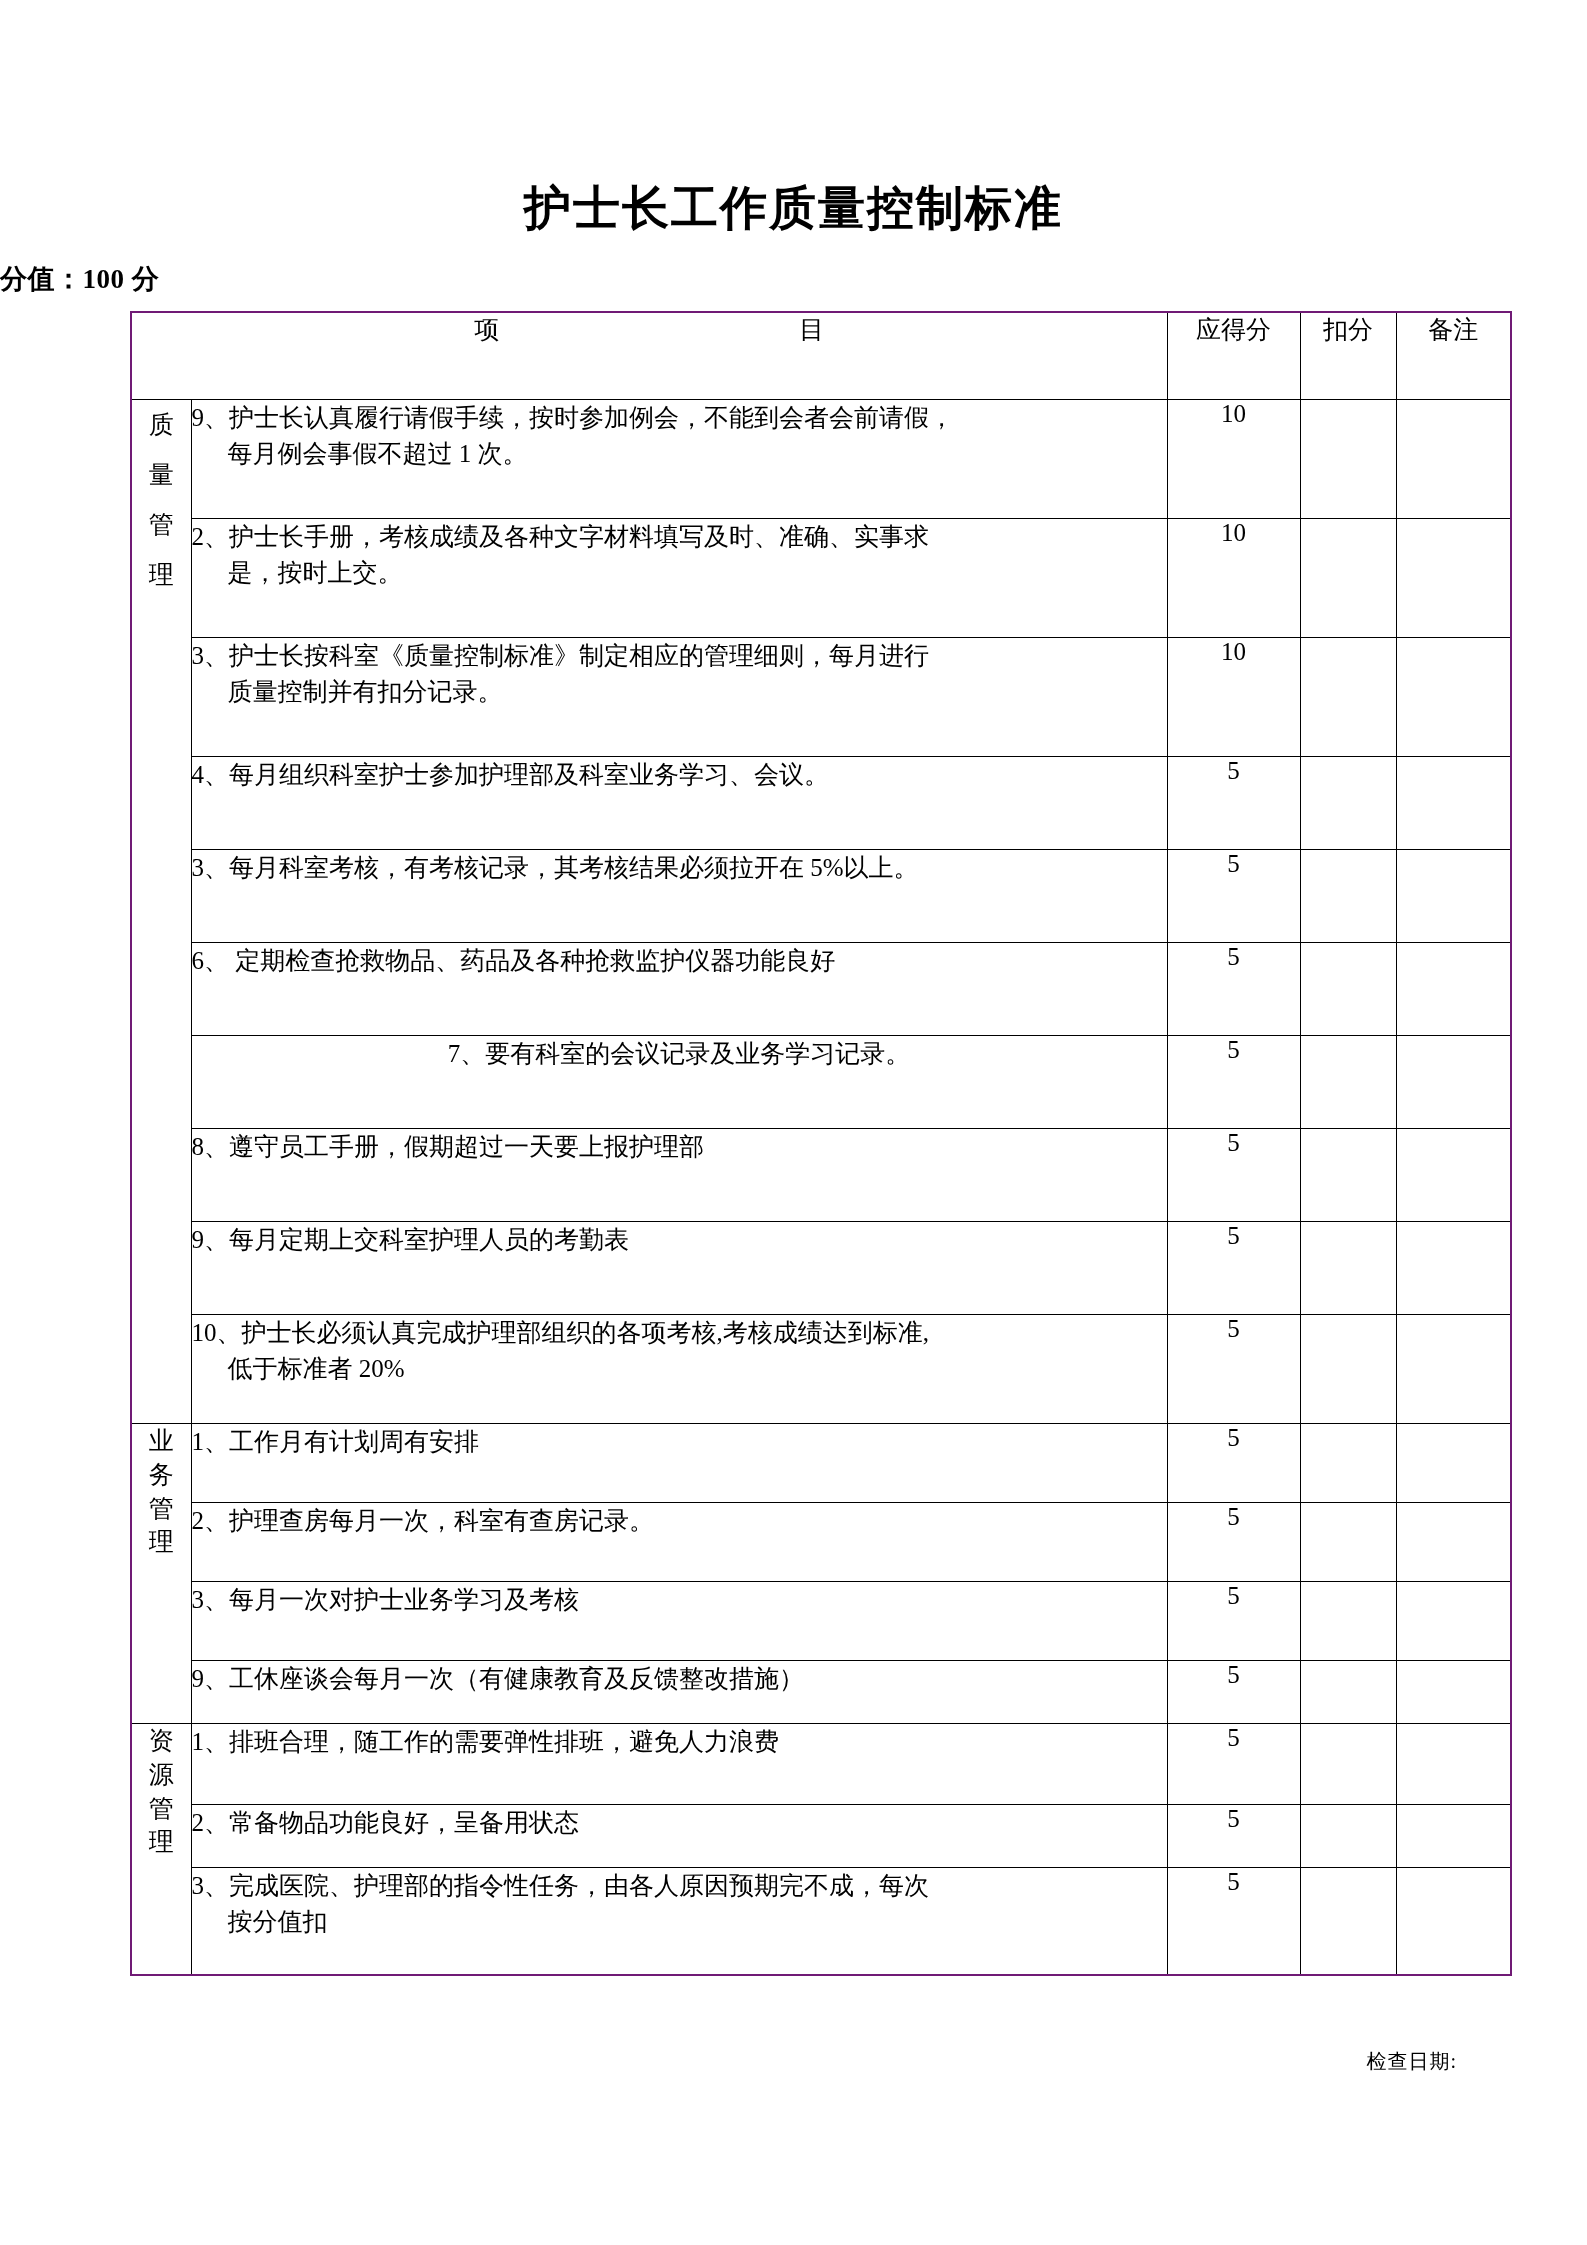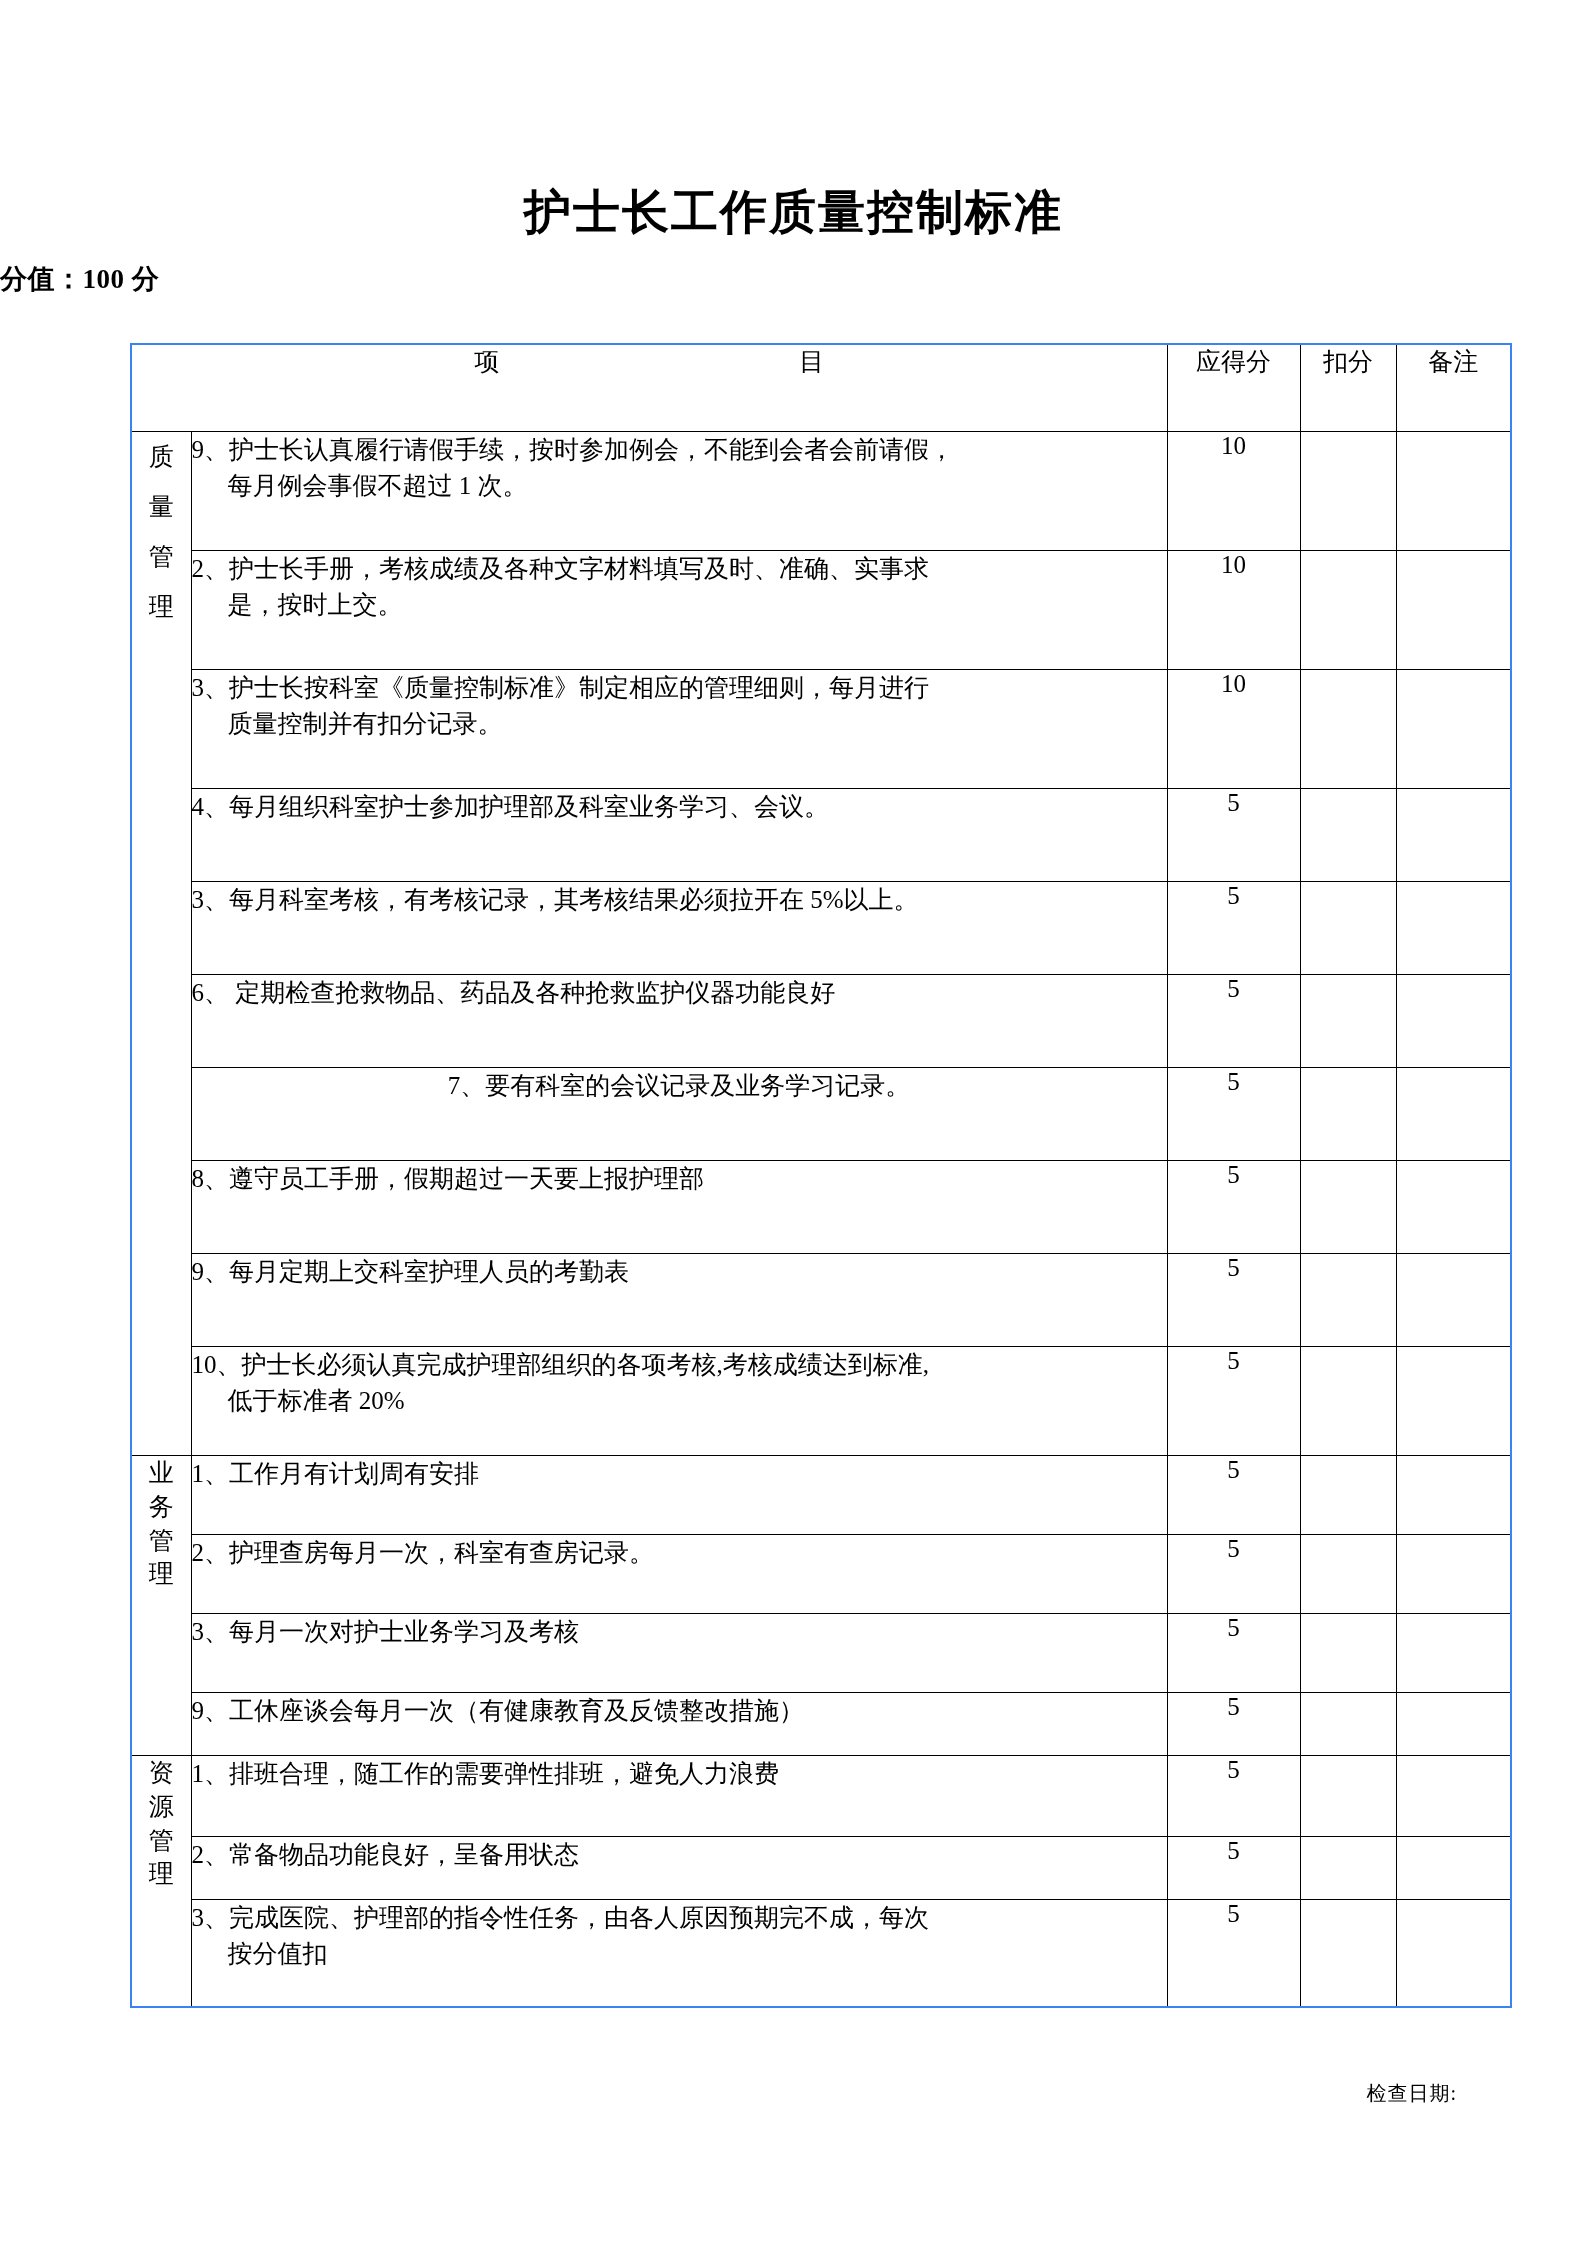--- a/index.html
+++ b/index.html
@@ -24,43 +24,42 @@
     overflow: hidden;
   }
 
   .doc-title {
     margin: 0;
     padding-top: 185px;
     text-align: center;
     font-size: 47px;
     font-weight: bold;
     letter-spacing: 2px;
-    font-family: Liberation Sans, sans-serif;
+    font-family: Liberation Mono, monospace;
     line-height: 1.15;
   }
 
   .score-line {
     text-align: left;
     padding-right: 80px;
     padding-top: 22px;
     font-size: 27px;
     font-weight: bold;
     letter-spacing: 0.5px;
   }
 
   .table-wrap {
     padding: 14px 77px 0 130px;
   }
 
   table.std {
     border-collapse: collapse;
     width: 1380px;
     table-layout: fixed;
-    border: 2px solid #3b82f6;
-    margin-top: 32px;
+    border: 2px solid #701a75;
   }
 
   table.std td, table.std th {
     border: 1.4px solid #000;
     padding: 0;
     vertical-align: top;
     font-weight: normal;
     font-size: 25px;
   }
 

